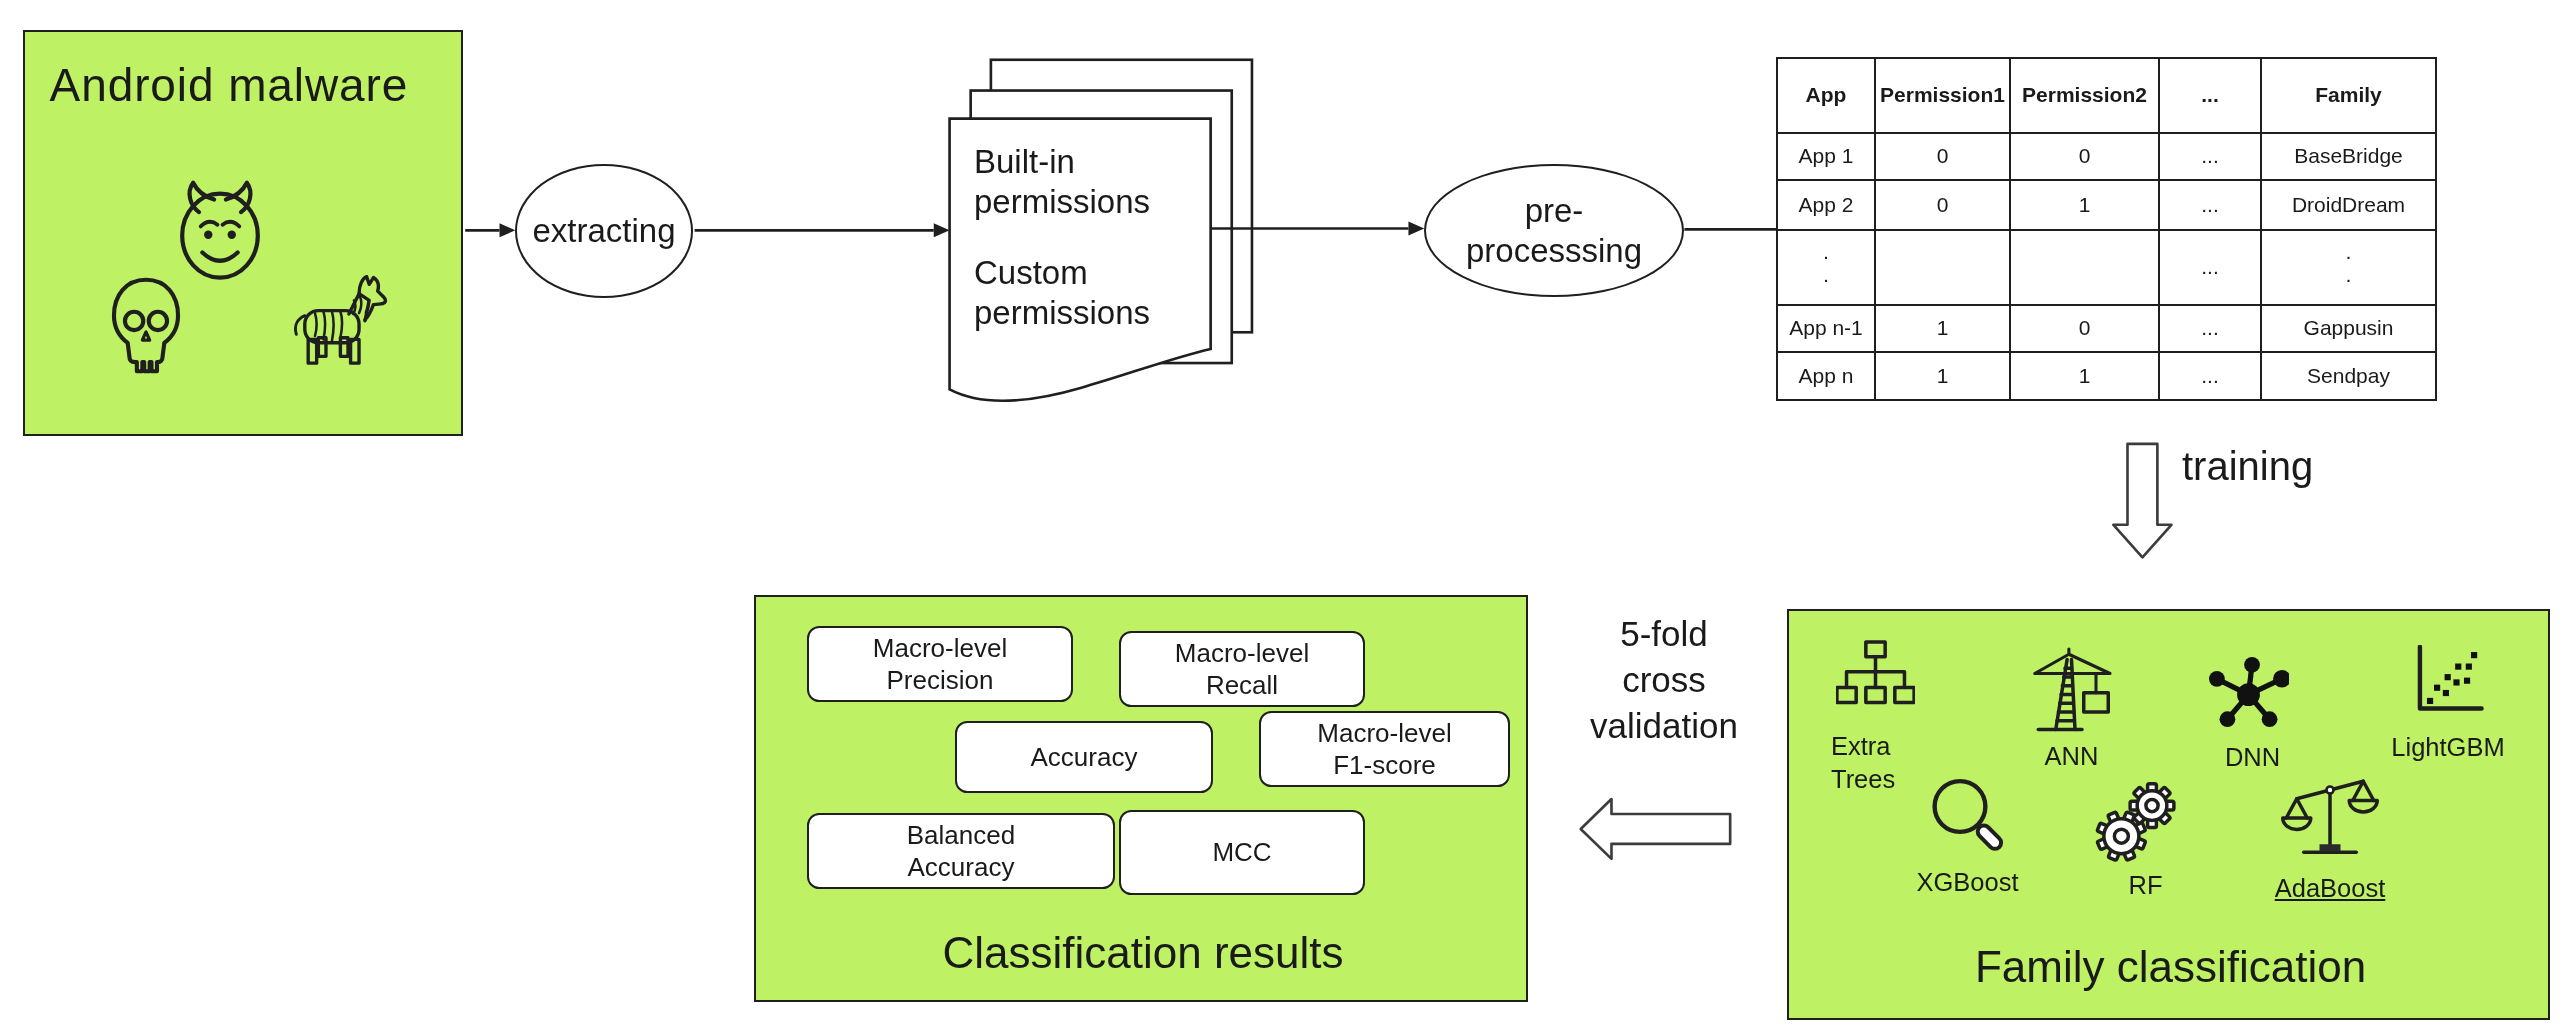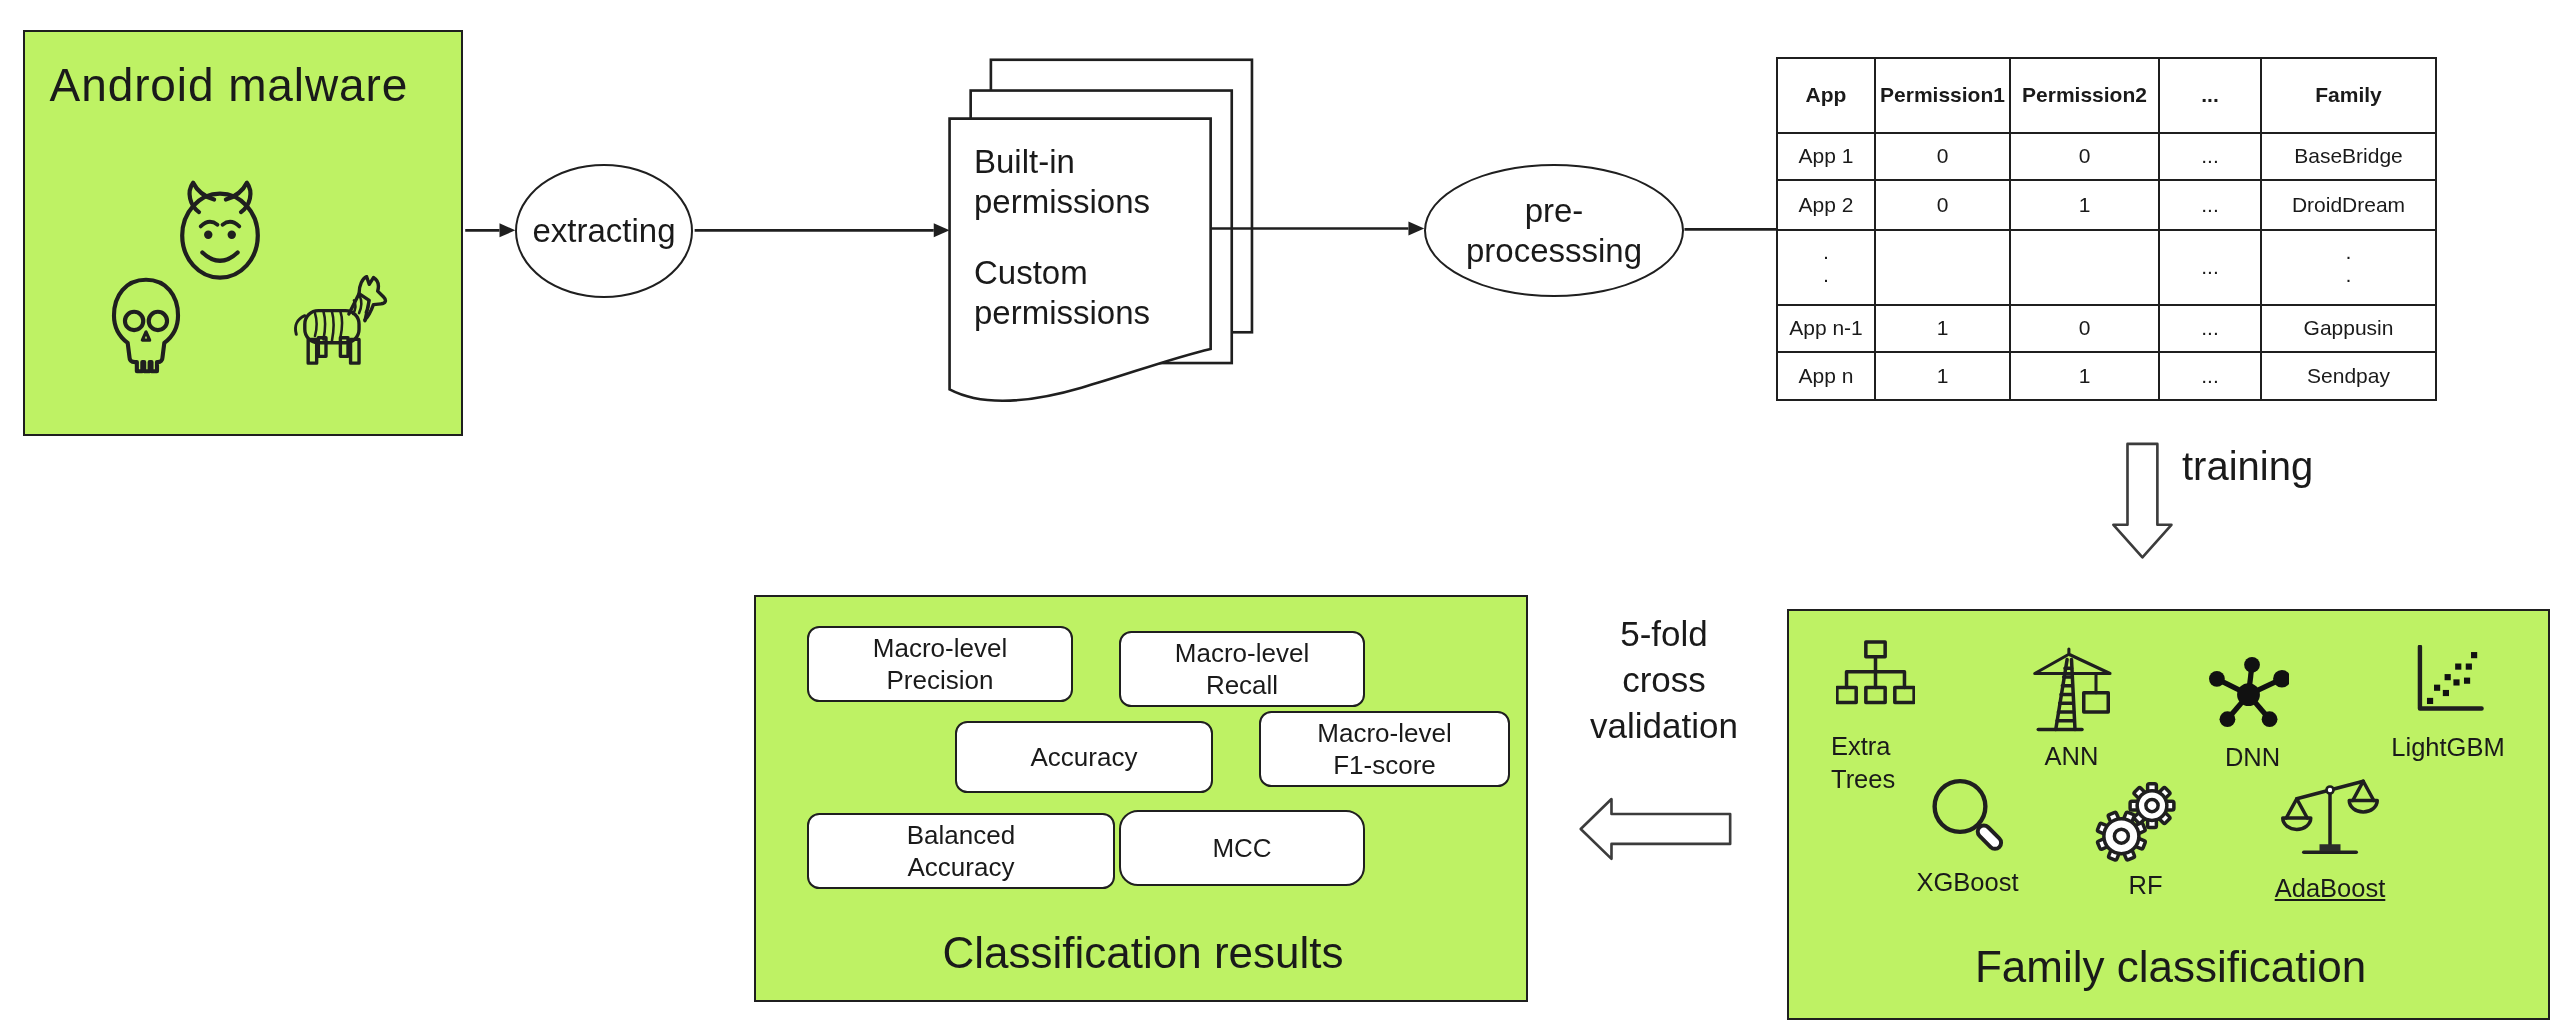--- a/index.html
+++ b/index.html
@@ -45,21 +45,21 @@
   
   #results-box{left:754px;top:595px;width:774px;height:407px;}
   .pill{position:absolute;border:2.6px solid #1f1f1f;border-radius:12.3px;background:#fff;box-sizing:border-box;
         display:flex;align-items:center;justify-content:center;text-align:center;
         font-size:26px;line-height:1.25;white-space:pre-line;}
   #pill-precision{left:51px;top:29px;width:266px;height:76px;}
   #pill-recall{left:363px;top:34px;width:246px;height:76px;}
   #pill-accuracy{left:199px;top:124px;width:258px;height:72px;}
   #pill-f1{left:503px;top:114px;width:251px;height:76px;}
   #pill-balacc{left:51px;top:216px;width:308px;height:76px;}
-  #pill-mcc{left:363px;top:213px;width:246px;height:76px;border-radius:19px;}
+  #pill-mcc{left:363px;top:213px;width:246px;height:85px;}
   #results-title{left:0;top:331px;width:774px;text-align:center;font-size:44px;}
   .stroke{fill:none;stroke:#1f1f1f;stroke-linecap:round;stroke-linejoin:round;}
 </style>
 </head>
 <body>
 
 <div id="canvas">
 
   <svg class="abs" style="left:0;top:0;" width="2576" height="1032" viewBox="0 0 2930 1174">
 

